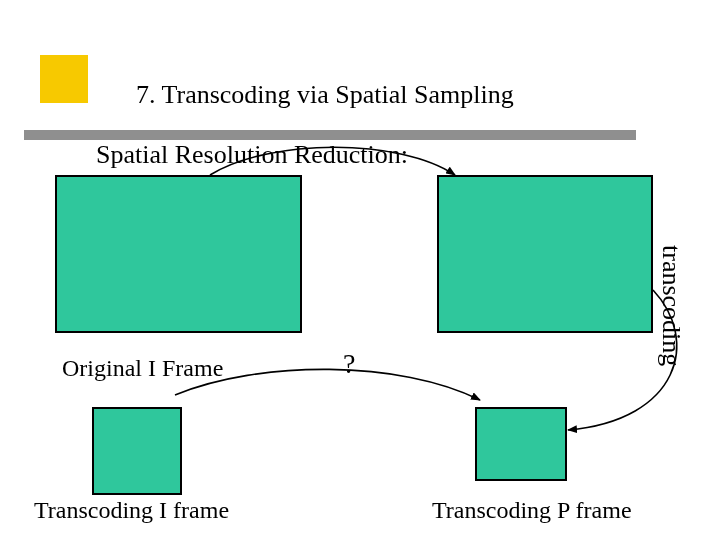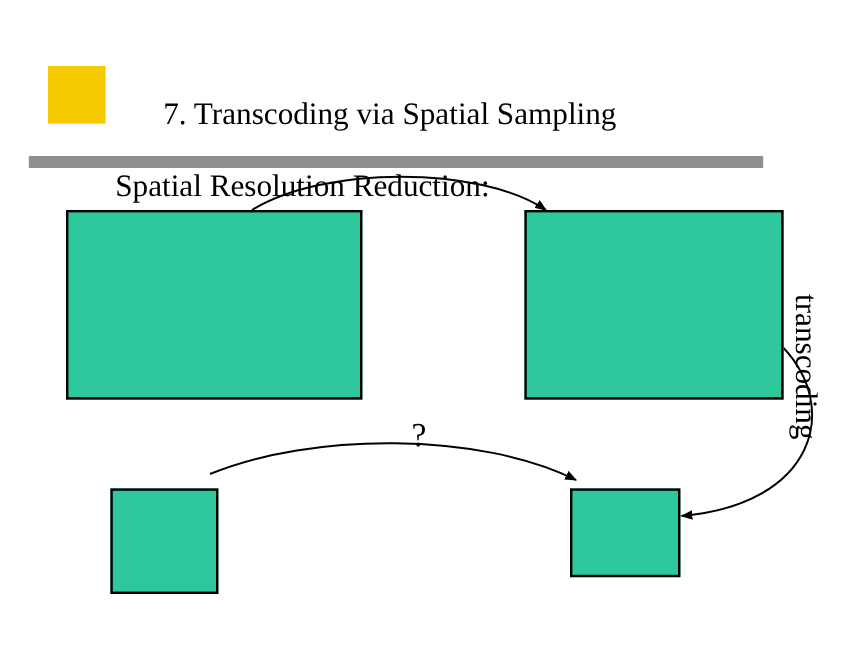--- a/index.html
+++ b/index.html
@@ -98,20 +98,23 @@
 
   <div class="title">7. Transcoding via Spatial Sampling</div>
   <div class="subtitle">Spatial Resolution Reduction:</div>
 
   <div class="box-big" style="left:55px; top:175px; width:247px; height:158px; z-index:3;"></div>
   <div class="box-big" style="left:437px; top:175px; width:216px; height:158px; z-index:3;"></div>
 
   <div class="box-small" style="left:92px; top:407px; width:90px; height:88px;"></div>
   <div class="box-small" style="left:475px; top:407px; width:92px; height:74px;"></div>
 
+  <div class="lbl" style="left:62px; top:355px;">Original I Frame</div>
+  <div class="lbl" style="left:34px; top:497px;">Transcoding I frame</div>
+  <div class="lbl" style="left:432px; top:497px;">Transcoding P frame</div>
 
   <div class="qmark" style="left:343px; top:348px;">?</div>
 
   <div class="vlabel" style="left:656px; top:245px;">transcoding</div>
 
   <svg class="arrows" viewBox="0 0 720 540">
     <defs>
       <marker id="arrowhead" markerWidth="10" markerHeight="8" refX="9" refY="4" orient="auto" markerUnits="userSpaceOnUse">
         <path d="M0,0 L10,4 L0,8 Z" fill="#000"></path>
       </marker>

